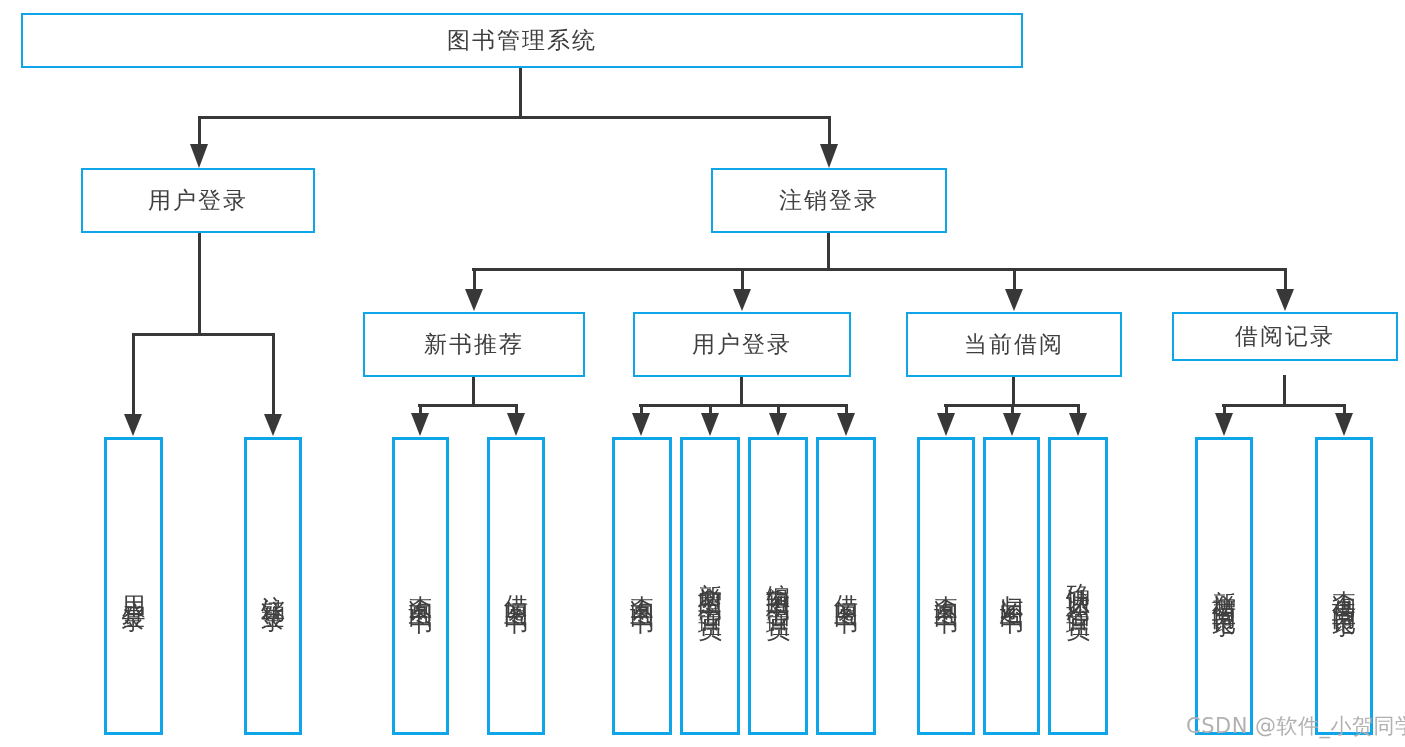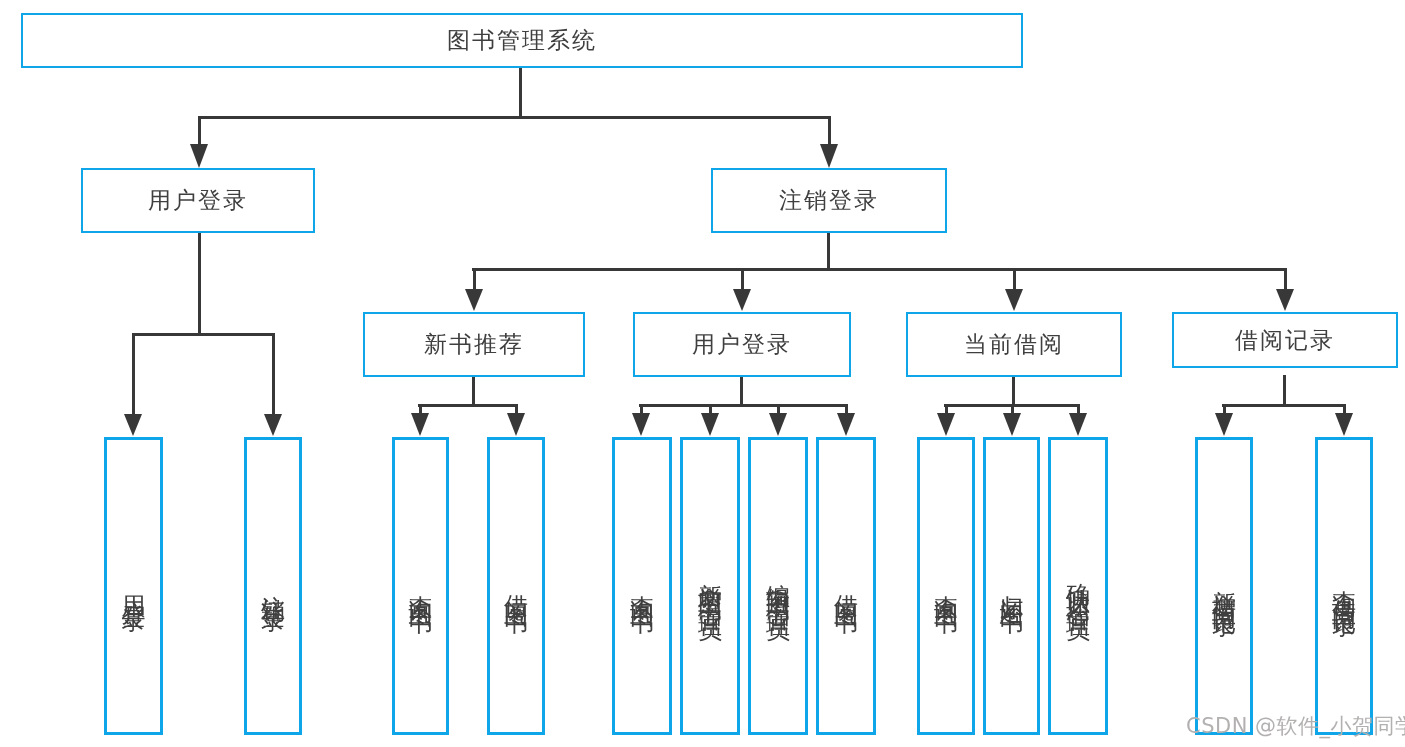--- a/index.html
+++ b/index.html
@@ -64,21 +64,21 @@
 <div class="stage">
 
   <div class="box h" style="left:21px; top:13px; width:1002px; height:55px;">图书管理系统</div>
 
   <div class="box h" style="left:81px; top:168px; width:234px; height:65px;">用户登录</div>
   <div class="box h" style="left:711px; top:168px; width:236px; height:65px;">注销登录</div>
 
   <div class="box h" style="left:363px; top:312px; width:222px; height:65px;">新书推荐</div>
   <div class="box h" style="left:633px; top:312px; width:218px; height:65px;">用户登录</div>
   <div class="box h" style="left:906px; top:312px; width:216px; height:65px;">当前借阅</div>
-  <div class="box h" style="left:1172px; top:312px; width:226px; height:56px;">借阅记录</div>
+  <div class="box h" style="left:1172px; top:312px; width:226px; height:49px;">借阅记录</div>
 
   <div class="box v" style="left:104px; top:437px; width:59px; height:298px;">用户登录</div>
   <div class="box v" style="left:244px; top:437px; width:58px; height:298px;">注销登录</div>
 
   <div class="box v" style="left:392px; top:437px; width:57px; height:298px;">查询图书</div>
   <div class="box v" style="left:487px; top:437px; width:58px; height:298px;">借阅图书</div>
 
   <div class="box v" style="left:612px; top:437px; width:60px; height:298px;">查询图书</div>
   <div class="box v" style="left:680px; top:437px; width:60px; height:298px;">新增图书（管理员）</div>
   <div class="box v" style="left:748px; top:437px; width:60px; height:298px;">编辑图书（管理员）</div>

